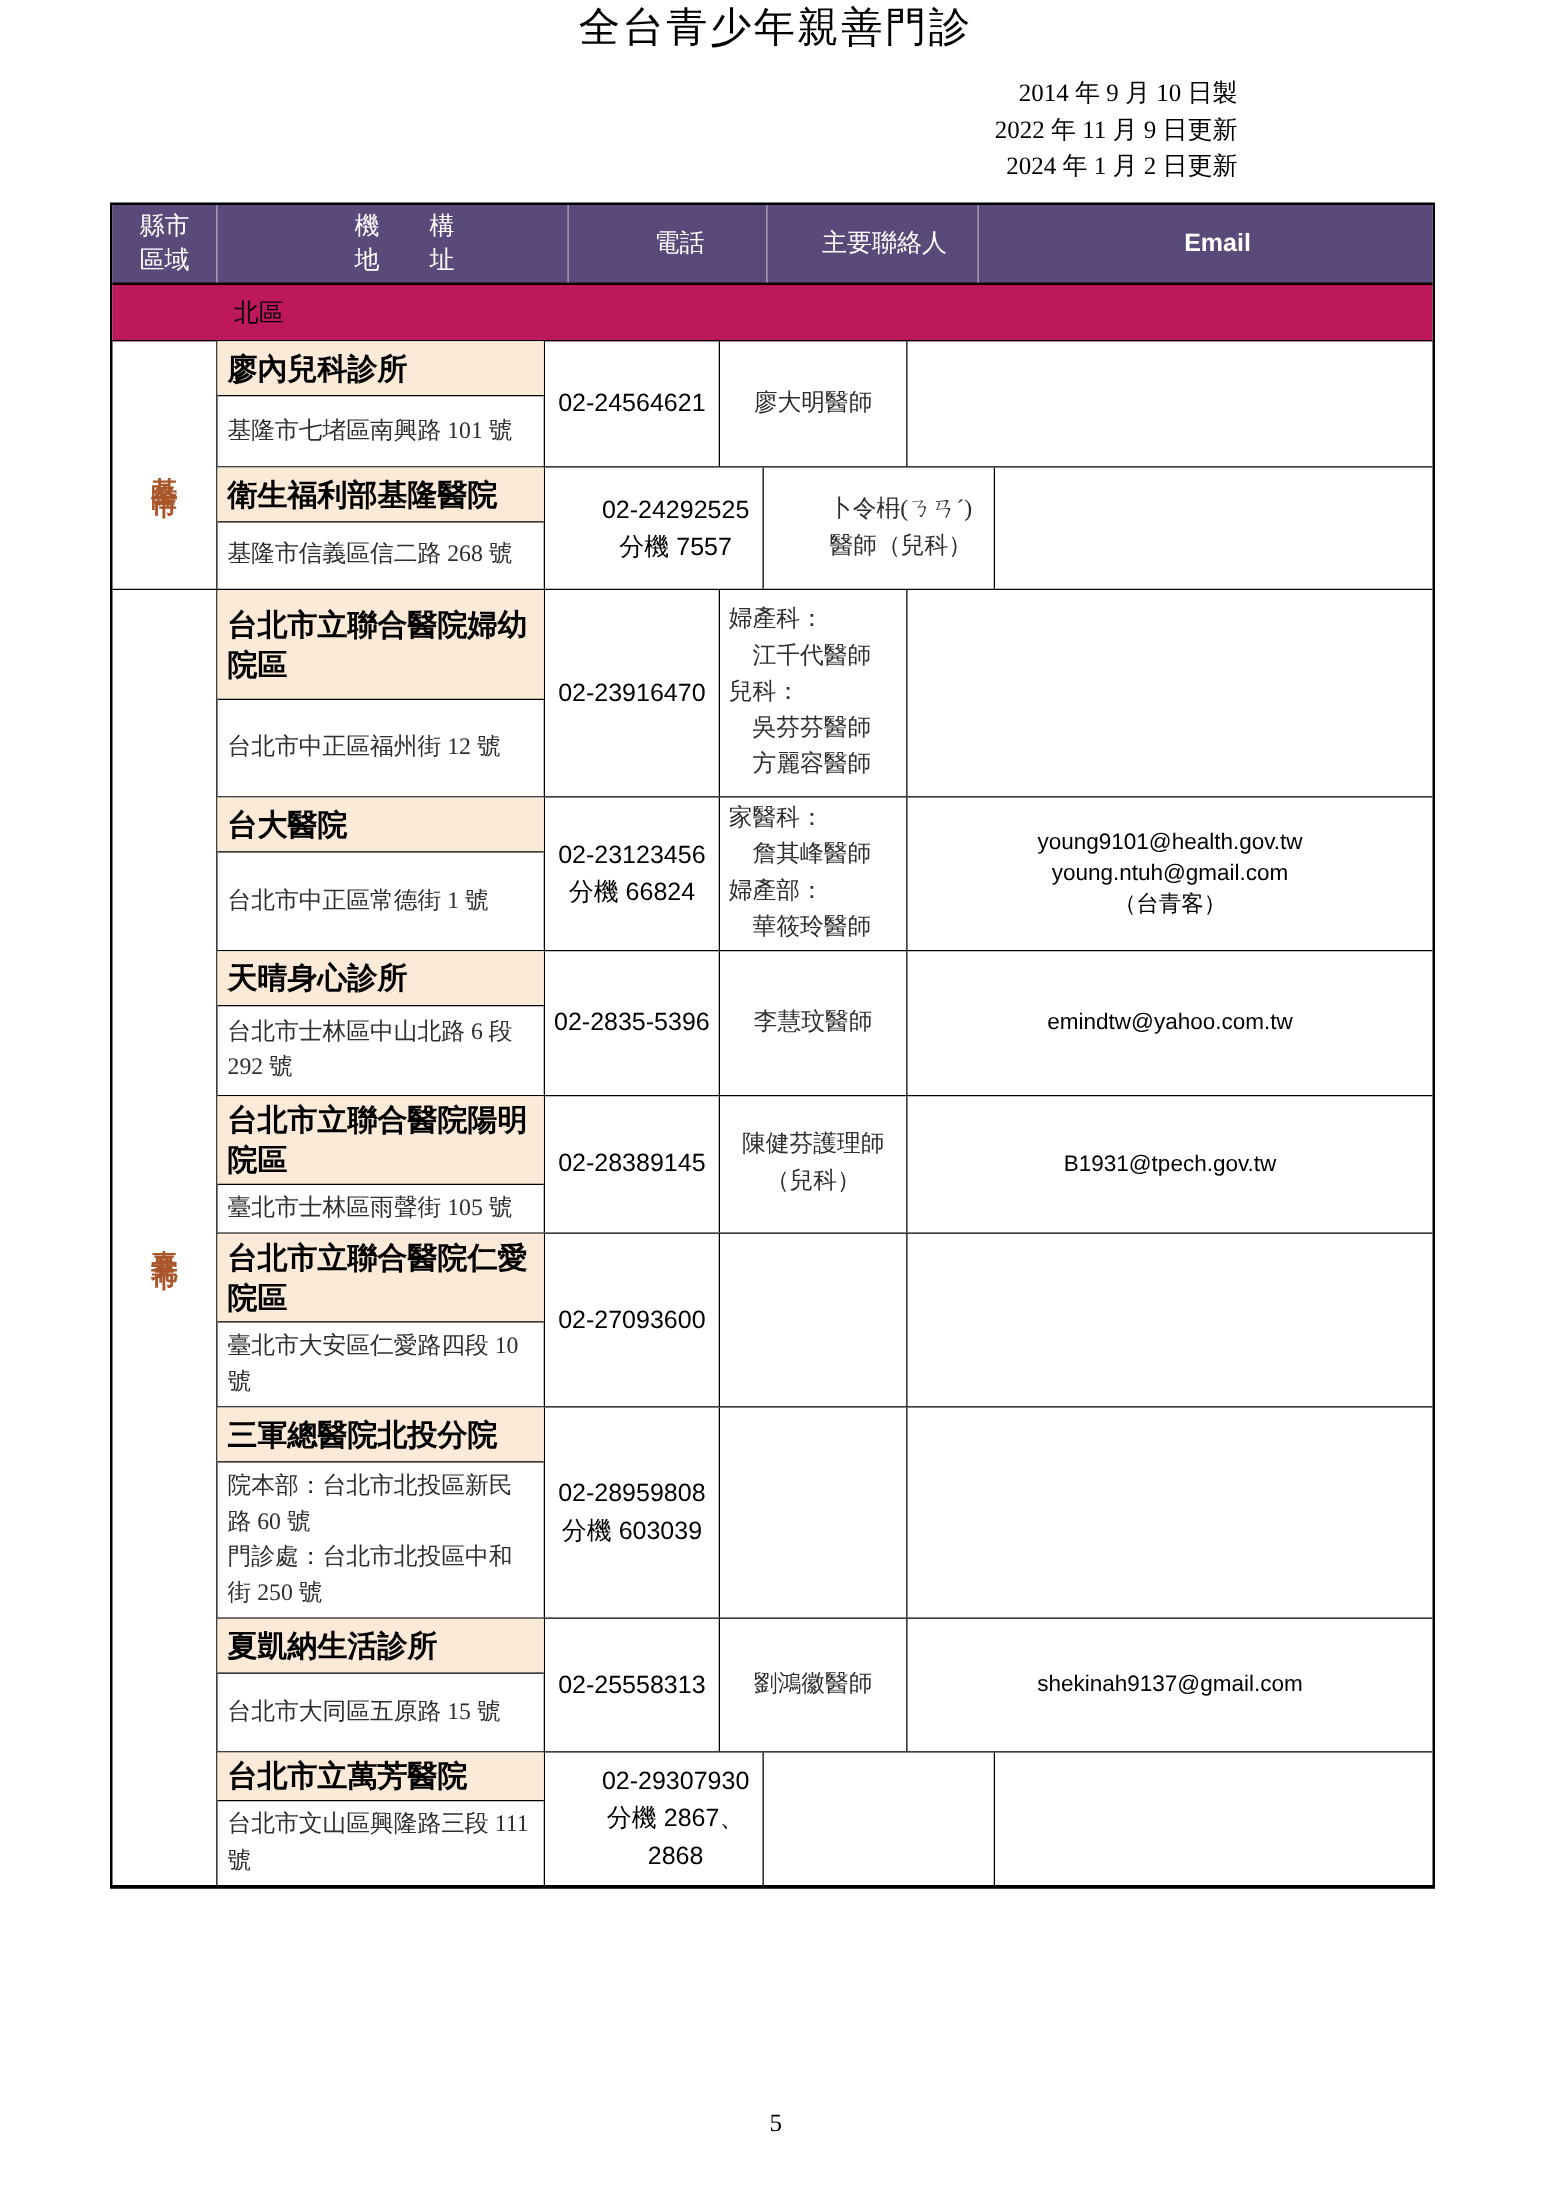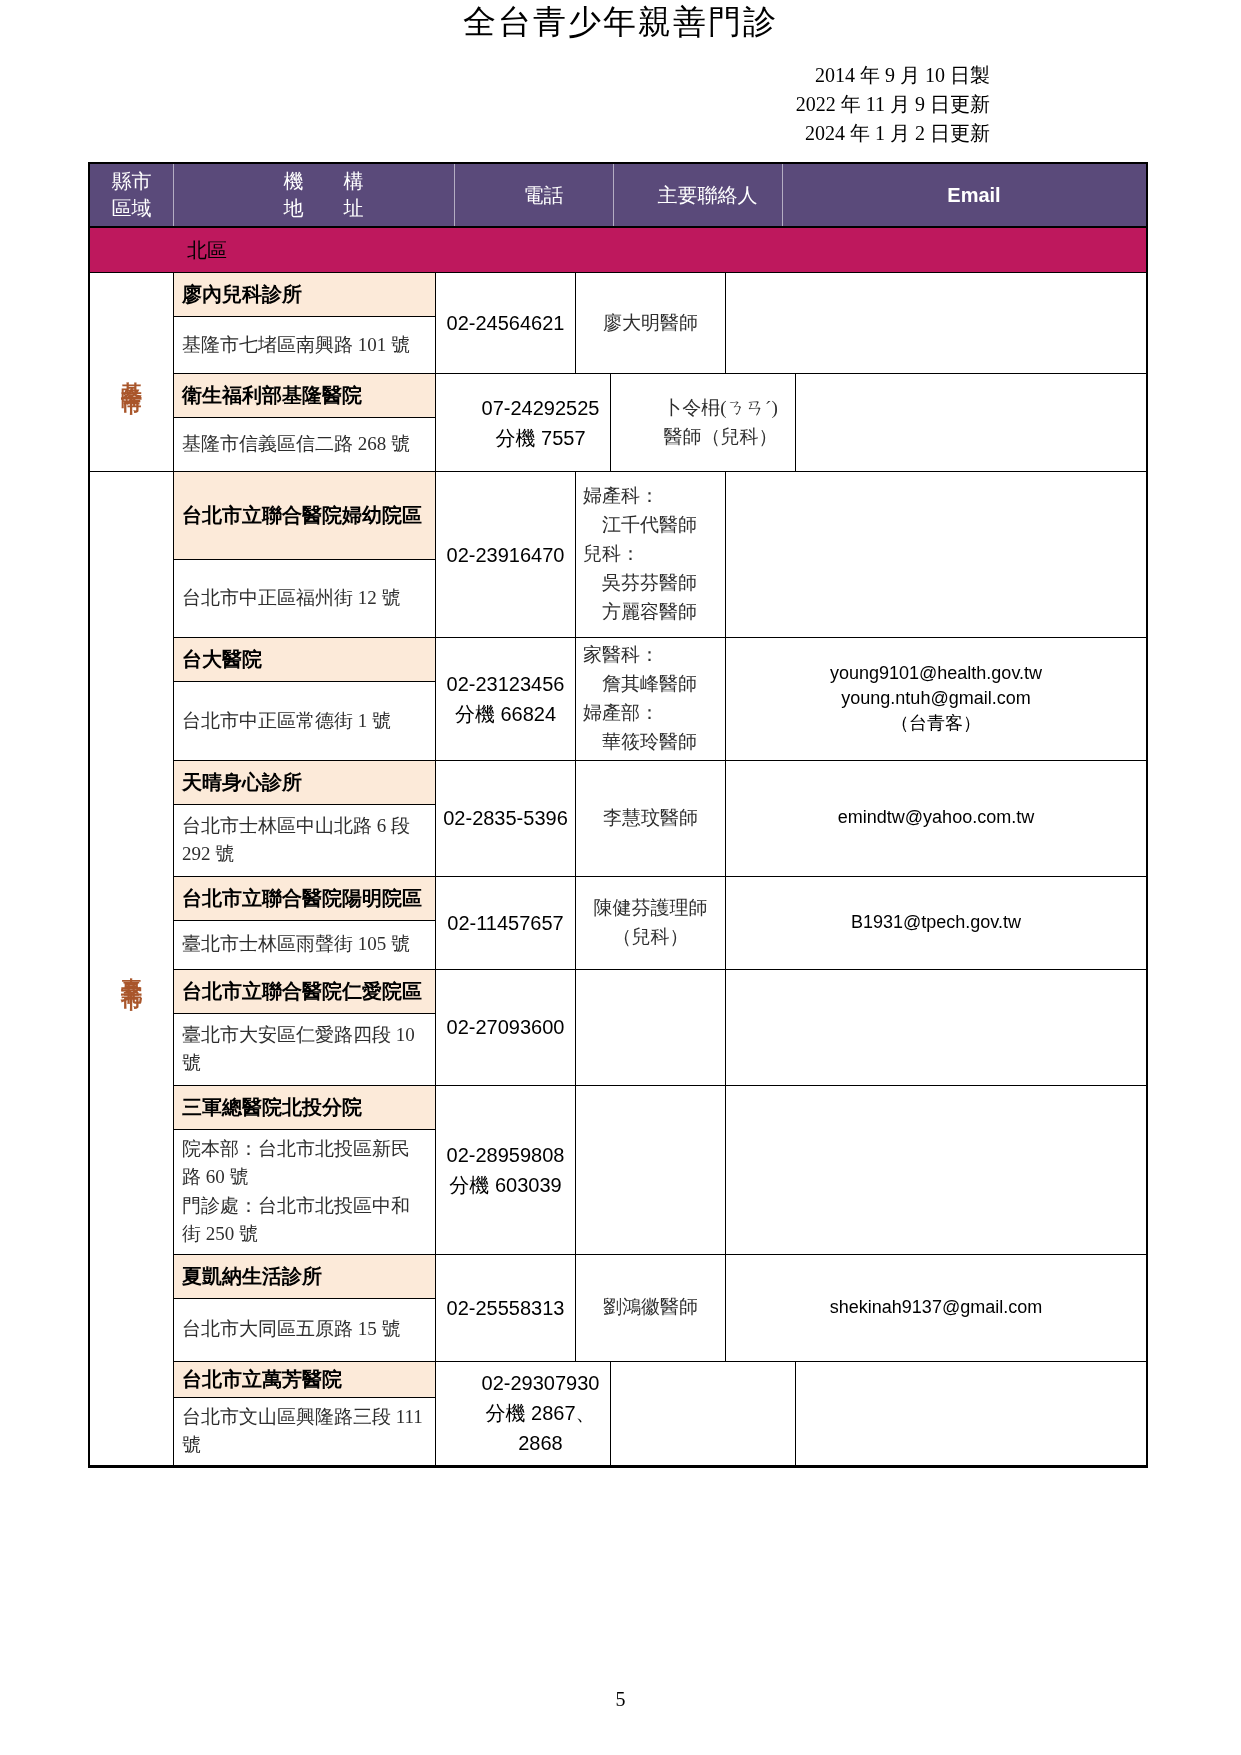--- a/index.html
+++ b/index.html
@@ -81,21 +81,21 @@
   .rows { flex:1; display:flex; flex-direction:column; }
   .clinic-row { display:flex; border-bottom:1px solid #000; }
   .clinic-row:last-child { border-bottom:none;gap:35px; }
   .cell { border-right:1px solid #000; }
   .cell:last-child { border-right:none; }
   .org { width:262px; display:flex; flex-direction:column; }
   .org-name {
     background:#fcead9;
     border-bottom:1px solid #000;
     font-weight:bold;
-    font-size:20px;
+    font-size:24px;
     display:flex; align-items:center;
     padding:3px 8px;
     min-height:44px;
     color:#000;
   }
   .org-addr {
     flex:1;
     display:flex; align-items:center;
     padding:5px 8px;
     font-size:19px;
@@ -182,21 +182,21 @@
           </div>
           <div class="cell phone">02-24564621</div>
           <div class="cell contact">廖大明醫師</div>
           <div class="cell email"></div>
         </div>
         <div class="clinic-row" style="min-height:97px">
           <div class="cell org">
             <div class="org-name">衛生福利部基隆醫院</div>
             <div class="org-addr">基隆市信義區信二路 268 號</div>
           </div>
-          <div class="cell phone">07-24292525
+          <div class="cell phone">02-24292525
 分機 7557</div>
           <div class="cell contact">卜令枏(ㄋㄢˊ)
 醫師（兒科）</div>
           <div class="cell email"></div>
         </div>
       </div>
     </div>
 
     <div class="group">
       <div class="region-cell">臺北市</div>
@@ -236,21 +236,21 @@
           </div>
           <div class="cell phone">02-2835-5396</div>
           <div class="cell contact">李慧玟醫師</div>
           <div class="cell email">emindtw@yahoo.com.tw</div>
         </div>
         <div class="clinic-row" style="min-height:93px">
           <div class="cell org">
             <div class="org-name">台北市立聯合醫院陽明院區</div>
             <div class="org-addr">臺北市士林區雨聲街 105 號</div>
           </div>
-          <div class="cell phone">02-11457657</div>
+          <div class="cell phone">02-28389145</div>
           <div class="cell contact">陳健芬護理師
 （兒科）</div>
           <div class="cell email">B1931@tpech.gov.tw</div>
         </div>
         <div class="clinic-row" style="min-height:116px">
           <div class="cell org">
             <div class="org-name">台北市立聯合醫院仁愛院區</div>
             <div class="org-addr">臺北市大安區仁愛路四段 10 號</div>
           </div>
           <div class="cell phone">02-27093600</div>

